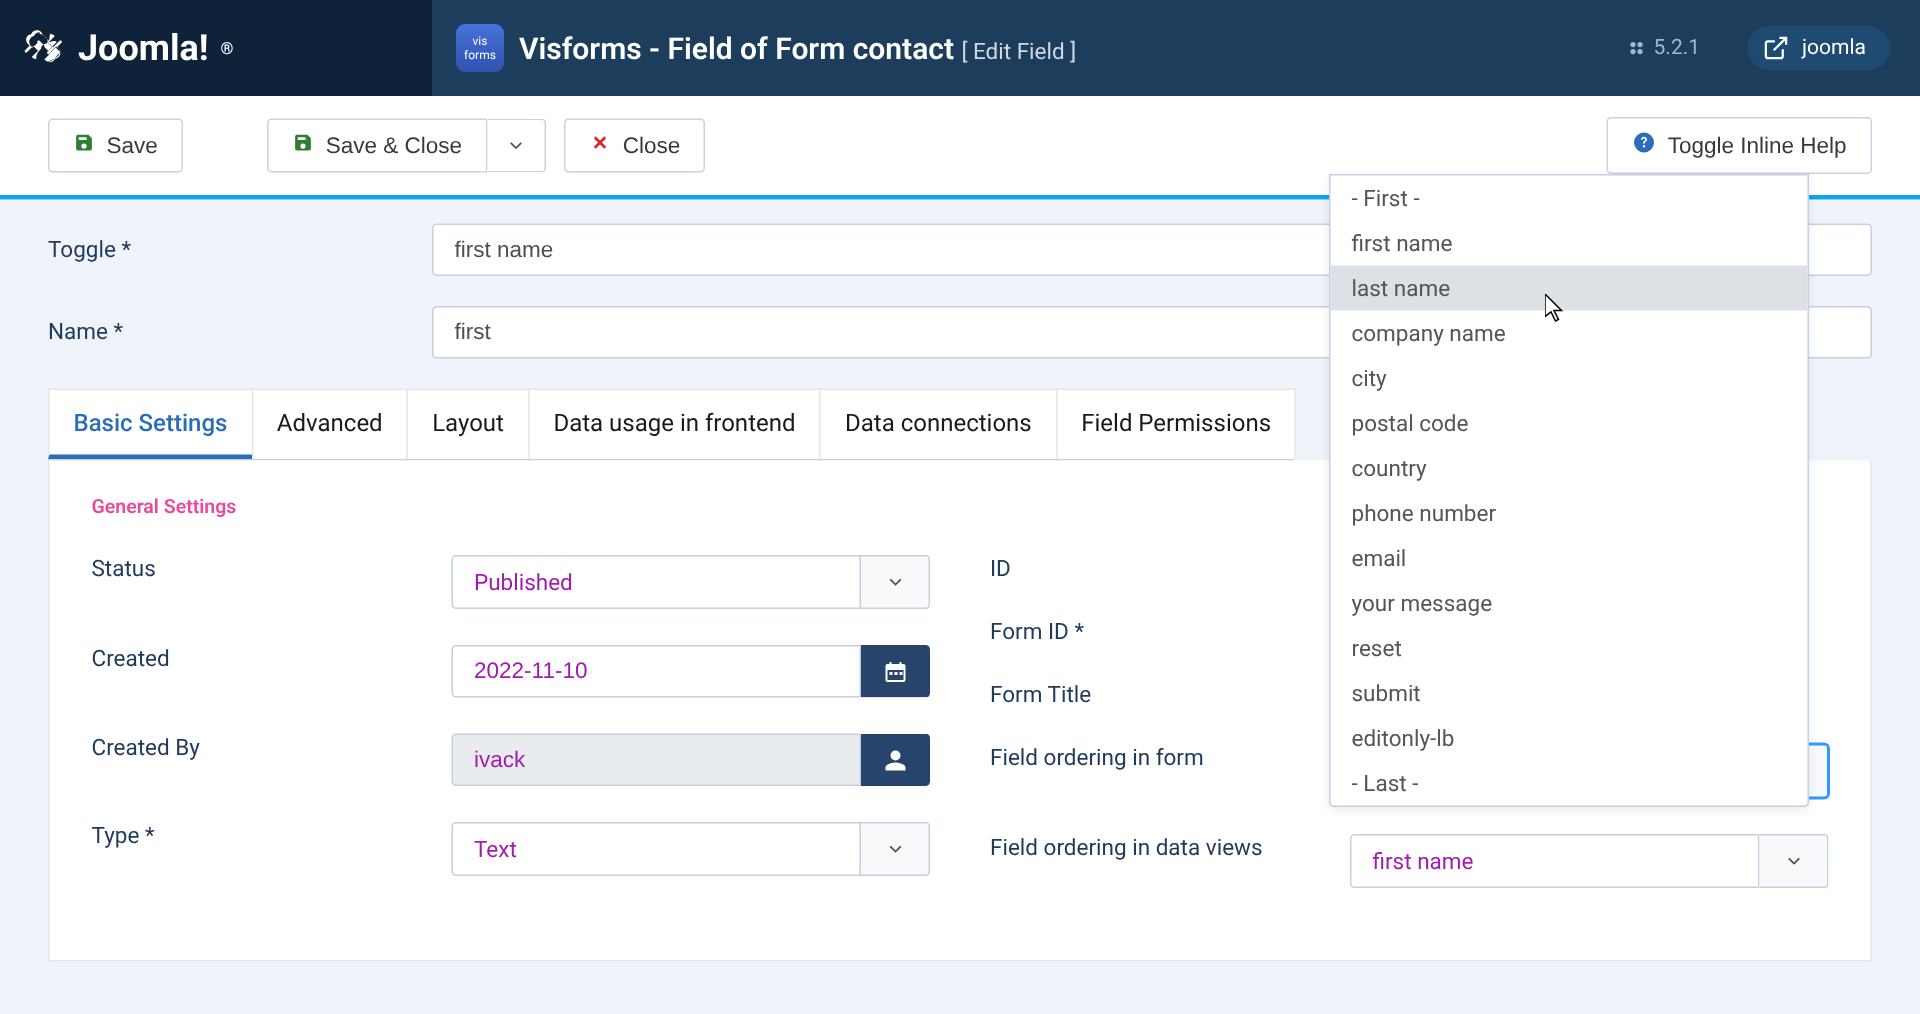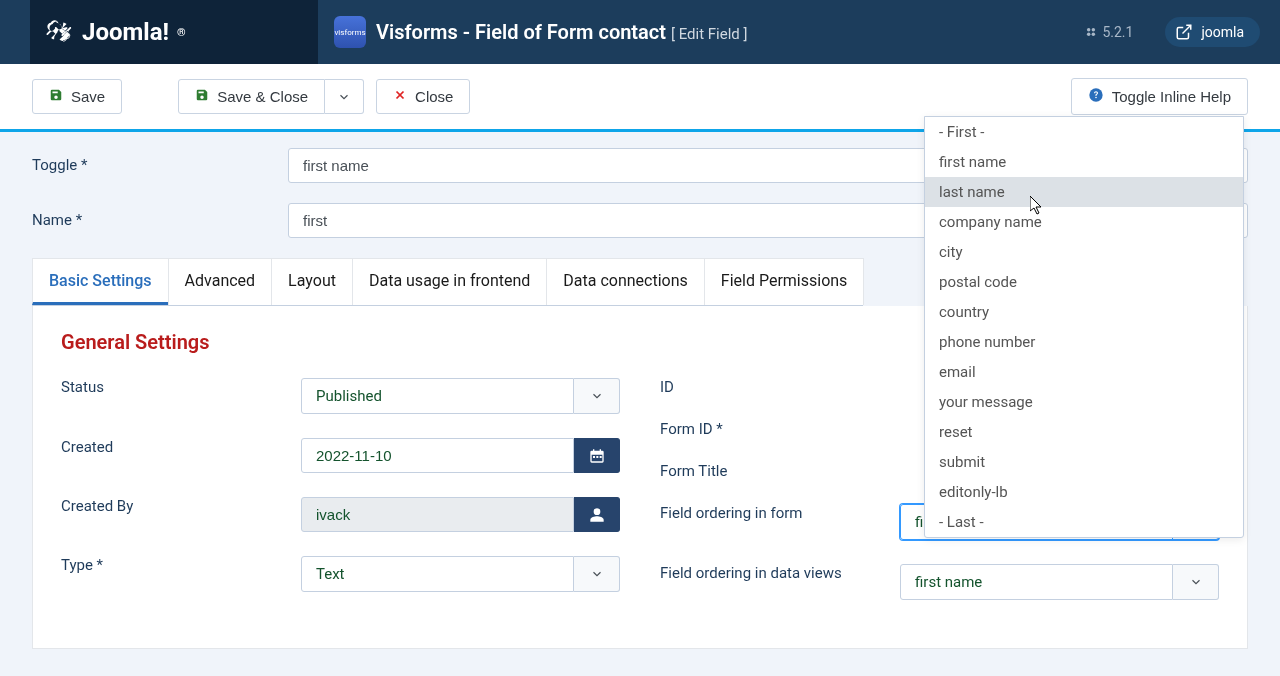--- a/index.html
+++ b/index.html
@@ -8,21 +8,20 @@
       background: #f0f4fa;
       width: 1280px;
       height: 676px;
       overflow: hidden;
       position: relative;
     }
     .header {
       display: flex;
       height: 64px;
       background: #1c3d5c;
-      padding-left: 30px;
     }
     .brand {
       width: 288px;
       background: #0e2339;
       display: flex;
       align-items: center;
       padding-left: 16px;
     }
     .brand-logo {
       color: white;
@@ -39,21 +38,21 @@
       align-items: center;
       padding-left: 16px;
       gap: 10px;
     }
     .app-icon {
       width: 32px;
       height: 32px;
       background: linear-gradient(to bottom, #4772d9, #2e52af);
       border-radius: 6px;
       display: flex;
-      flex-direction: row;
+      flex-direction: column;
       align-items: center;
       justify-content: center;
       color: white;
       font-size: 8px;
       line-height: 9px;
     }
     .header-title h1 {
       color: white;
       font-size: 20px;
       font-weight: 600;
@@ -163,22 +162,22 @@
       font-weight: 500;
     }
     .tab-panel {
       background: white;
       border: 1px solid #e3e6ea;
       border-top: 0;
       padding: 24px 28px;
       width: 100%;
     }
     .tab-panel h3 {
-      font-size: 20px;
-      color: #b91c1c;
+      font-size: 13px;
+      color: #ec4899;
       margin-bottom: 24px;
       font-weight: 600;
     }
     .panel-grid {
       display: grid;
       grid-template-columns: 1fr 1fr;
       column-gap: 40px;
     }
     .panel-row {
       display: flex;
@@ -197,21 +196,21 @@
     .sel {
       width: 100%;
       display: flex;
     }
     .sel-input {
       flex: 1;
       padding: 8px 14px;
       border: 1px solid #c4d0e0;
       border-radius: 3px 0 0 3px;
       font-size: 15px;
-      color: #14532d;
+      color: #a21caf;
     }
     .sel-input.readonly { background: #e9ecef; }
     .sel-btn {
       width: 46px;
       border: 1px solid #c4d0e0;
       border-left: 0;
       border-radius: 0 3px 3px 0;
       display: flex;
       align-items: center;
       justify-content: center;
@@ -240,21 +239,21 @@
       background: #f7f9fb;
     }
     .sel-active .sel-input, .sel-active .sel-caret {
       border-color: #39f;
       border-width: 1px;
       box-shadow: 0 0 0 1px #39f;
     }
     .dropdown {
       position: absolute;
       top: 116px;
-      left: 924px;
+      left: 886px;
       width: 320px;
       background: white;
       border: 1px solid #c4d0e0;
       border-radius: 0 0 3px 3px;
       box-shadow: 0 2px 8px rgba(0,0,0,0.08);
       z-index: 10;
     }
     .dropdown-item {
       padding: 6px 14px;
       font-size: 15px;

